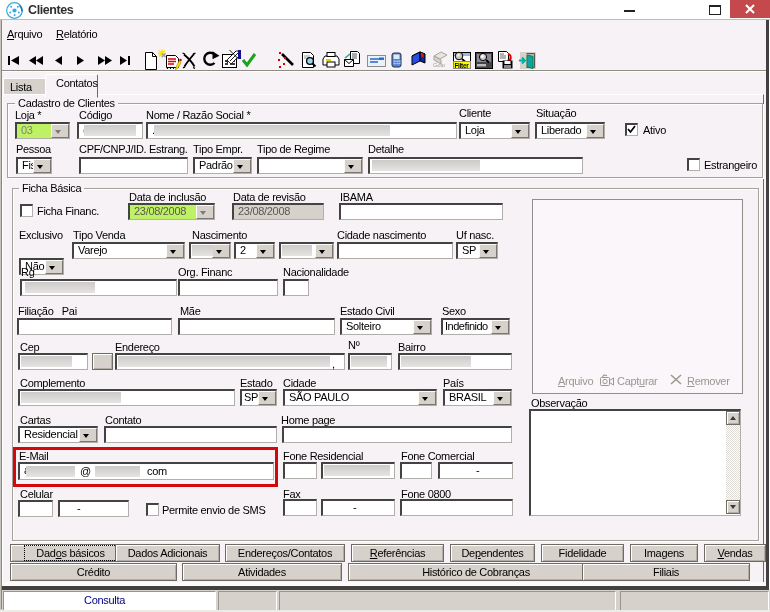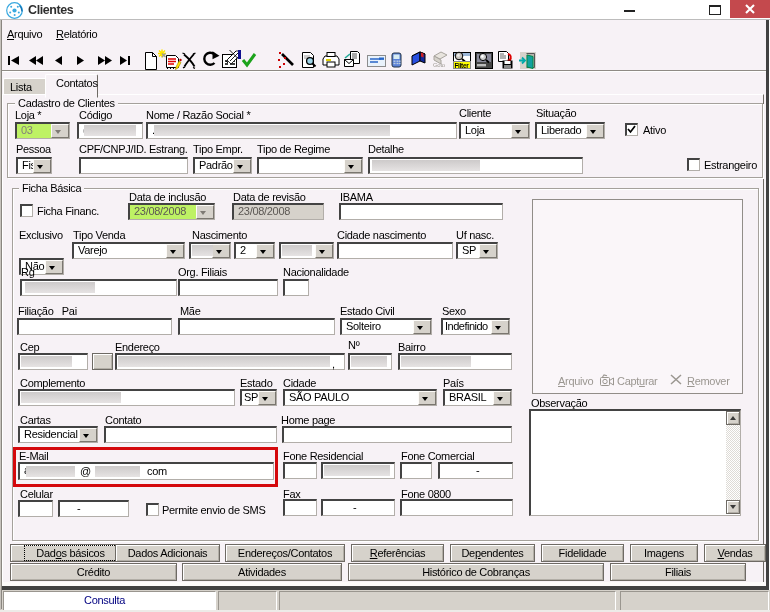--- a/index.html
+++ b/index.html
@@ -265,21 +265,21 @@
 <div class="cb" style="left:279px;top:242px;width:55px;height:17px">
       <i class="ab"></i>
     </div>
 <div class="rd" style="left:282px;top:245px;width:30px;height:11px"></div>
 <div class="tb" style="left:337px;top:242px;width:116px;height:17px"></div>
 <div class="cb" style="left:456px;top:242px;width:42px;height:17px">
       <i class="vt">SP</i>
       <i class="ab"></i>
     </div>
 <div class="l" style="left:21px;top:267px">Rg</div>
-<div class="l" style="left:178px;top:267px">Org. Filiais</div>
+<div class="l" style="left:178px;top:267px">Org. Financ</div>
 <div class="l" style="left:283px;top:267px">Nacionalidade</div>
 <div class="tb" style="left:20px;top:279px;width:157px;height:17px">
       <i class="vt">:</i>
     </div>
 <div class="rd" style="left:25px;top:282px;width:70px;height:11px"></div>
 <div class="tb" style="left:178px;top:279px;width:100px;height:17px"></div>
 <div class="tb" style="left:283px;top:279px;width:26px;height:17px"></div>
 <div class="l" style="left:18px;top:306px">Filiação&nbsp;&nbsp;&nbsp;Pai</div>
 <div class="l" style="left:180px;top:306px">Mãe</div>
 <div class="l" style="left:340px;top:306px">Estado Civil</div>
@@ -392,21 +392,21 @@
 <div class="bt" style="left:115px;top:544px;width:105px;height:18px;line-height:16px">Dados Adicionais</div>
 <div class="bt" style="left:225px;top:544px;width:120px;height:18px;line-height:16px">Endereços/Contatos</div>
 <div class="bt" style="left:351px;top:544px;width:93px;height:18px;line-height:16px"><u>R</u>eferências</div>
 <div class="bt" style="left:450px;top:544px;width:85px;height:18px;line-height:16px">De<u>p</u>endentes</div>
 <div class="bt" style="left:541px;top:544px;width:83px;height:18px;line-height:16px">Fidelidade</div>
 <div class="bt" style="left:630px;top:544px;width:68px;height:18px;line-height:16px">Imagens</div>
 <div class="bt" style="left:704px;top:544px;width:62px;height:18px;line-height:16px"><u>V</u>endas</div>
 <div class="bt" style="left:182px;top:563px;width:160px;height:18px;line-height:16px">Atividades</div>
 <div class="bt" style="left:10px;top:563px;width:167px;height:18px;line-height:16px">Crédito</div>
 <div class="bt" style="left:348px;top:563px;width:256px;height:18px;line-height:16px">Histórico de Cobranças</div>
-<div class="bt" style="left:610px;top:563px;width:136px;height:18px;line-height:16px">Filiais</div>
+<div class="bt" style="left:582px;top:563px;width:168px;height:18px;line-height:16px">Filiais</div>
 
 <div style="position:absolute;left:0;top:582px;width:770px;height:4px;background:#fdfbfa"></div>
     <div style="position:absolute;left:0;top:586px;width:768px;height:4px;background:#414141"></div>
     <div style="position:absolute;left:0;top:590px;width:770px;height:20px;background:#d6d2cb"></div>
 <div style="position:absolute;left:3px;top:591px;width:211px;height:18px;background:#fff;border:1px solid;border-color:#9a968f #fff #fff #9a968f"></div>
 <div class="l" style="left:84px;top:595px;color:#000080">Consulta</div>
 <div style="position:absolute;left:218px;top:591px;width:57px;height:18px;background:#d6d2cb;border:1px solid;border-color:#9a968f #fff #fff #9a968f"></div>
 <div style="position:absolute;left:279px;top:591px;width:335px;height:18px;background:#d6d2cb;border:1px solid;border-color:#9a968f #fff #fff #9a968f"></div>
 <div style="position:absolute;left:620px;top:591px;width:147px;height:18px;background:#d6d2cb;border:1px solid;border-color:#9a968f #fff #fff #9a968f"></div>
 

